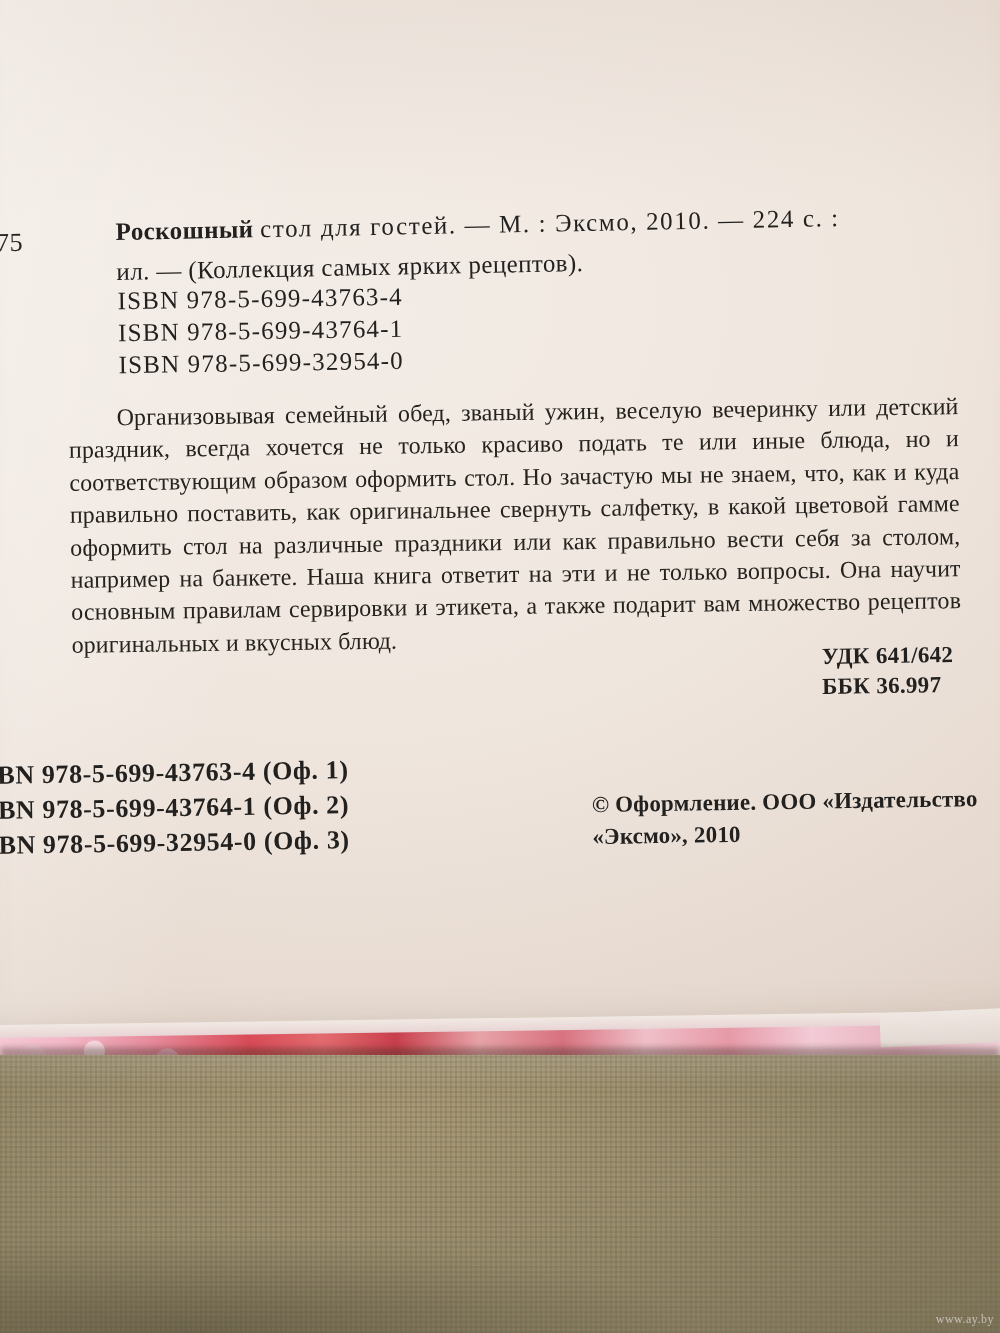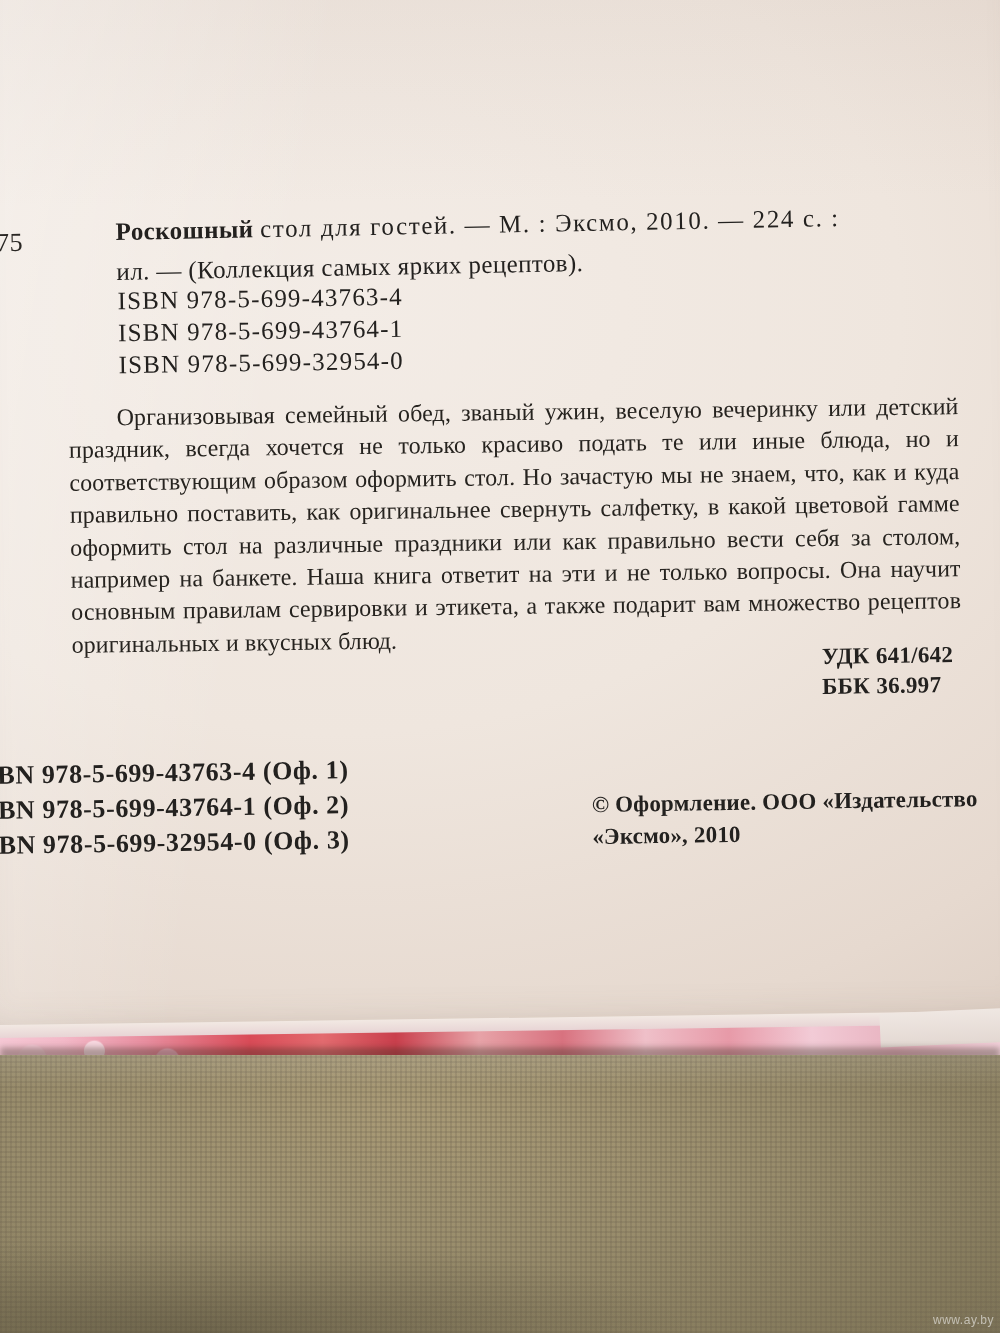--- a/index.html
+++ b/index.html
@@ -208,21 +208,21 @@
     font-weight: 700;
     color: #23211f;
     letter-spacing: 0.2px;
   }
 
   
   .watermark {
     position: absolute;
     right: 6px;
     bottom: 6px;
-    font-family: Liberation Sans, sans-serif;
+    font-family: Liberation Serif, serif;
     font-size: 12px;
     color: rgba(255,255,255,0.55);
     letter-spacing: 0.5px;
   }
 </style>
 </head>
 <body>
 
 <div class="scene">
 

